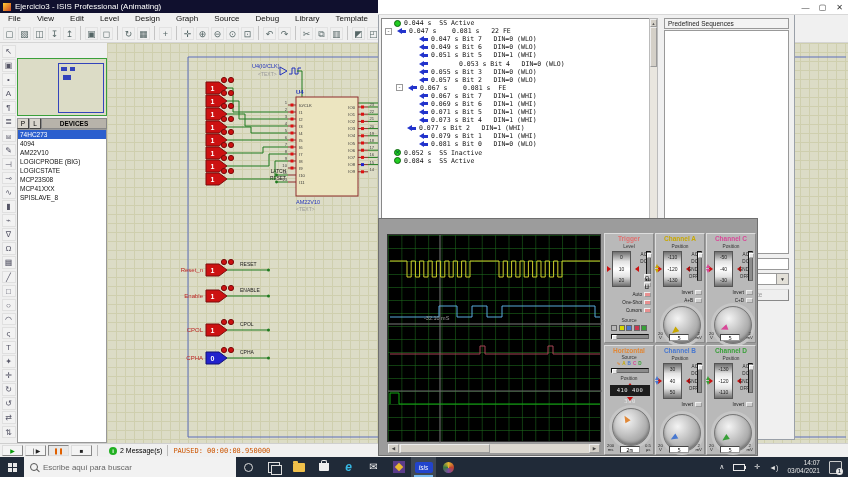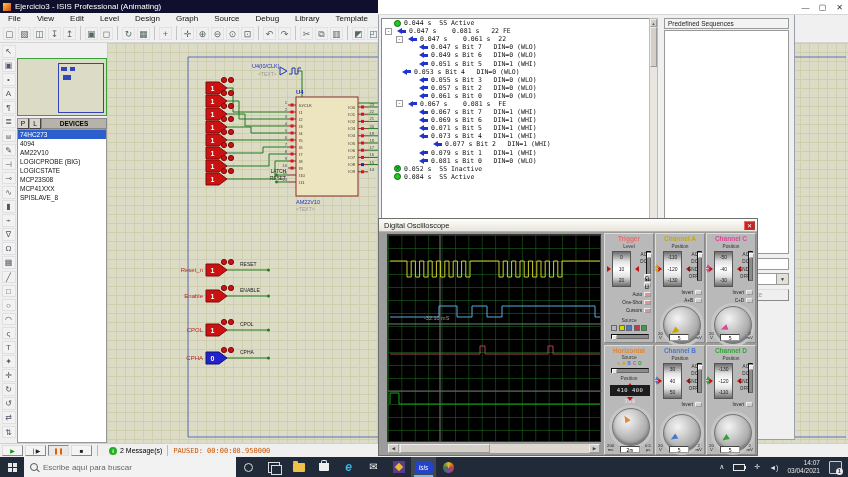--- a/index.html
+++ b/index.html
@@ -500,83 +500,68 @@
           <span class="spi-txt">0.044 s  SS Active</span>
         </div>
         <div class="spi-row" style="padding-left: 3px;">
           <span class="spi-exp">-</span>
           <span class="ic">
             <span class="tri-l"></span>
             <span class="arr-bar" style="background: rgb(34, 51, 204);"></span>
           </span>
           <span class="spi-txt">0.047 s    0.081 s   22 FE</span>
         </div>
+        <div class="spi-row" style="padding-left: 34px;">
+          <span class="ic">
+            <span class="tri-l"></span>
+            <span class="arr-bar" style="background: rgb(34, 51, 204);"></span>
+          </span>
+          <span class="spi-txt">0.047 s Bit 7   DIN=0 (WLO)</span>
+        </div>
+        <div class="spi-row" style="padding-left: 34px;">
+          <span class="ic">
+            <span class="tri-l"></span>
+            <span class="arr-bar" style="background: rgb(34, 51, 204);"></span>
+          </span>
+          <span class="spi-txt">0.049 s Bit 6   DIN=0 (WLO)</span>
+        </div>
+        <div class="spi-row" style="padding-left: 34px;">
+          <span class="ic">
+            <span class="tri-l"></span>
+            <span class="arr-bar" style="background: rgb(34, 51, 204);"></span>
+          </span>
+          <span class="spi-txt">0.051 s Bit 5   DIN=1 (WHI)</span>
+        </div>
+        <div class="spi-row" style="padding-left: 34px; gap: 28px;">
+          <span class="ic">
+            <span class="tri-l"></span>
+            <span class="arr-bar" style="background: rgb(34, 51, 204);"></span>
+          </span>
+          <span class="spi-txt">0.053 s Bit 4   DIN=0 (WLO)</span>
+        </div>
+        <div class="spi-row" style="padding-left: 34px;">
+          <span class="ic">
+            <span class="tri-l"></span>
+            <span class="arr-bar" style="background: rgb(34, 51, 204);"></span>
+          </span>
+          <span class="spi-txt">0.055 s Bit 3   DIN=0 (WLO)</span>
+        </div>
+        <div class="spi-row" style="padding-left: 34px;">
+          <span class="ic">
+            <span class="tri-l"></span>
+            <span class="arr-bar" style="background: rgb(34, 51, 204);"></span>
+          </span>
+          <span class="spi-txt">0.057 s Bit 2   DIN=0 (WLO)</span>
+        </div>
         <div class="spi-row" style="padding-left: 14px;">
           <span class="spi-exp">-</span>
           <span class="ic">
             <span class="tri-l"></span>
             <span class="arr-bar" style="background: rgb(34, 51, 204);"></span>
           </span>
-          <span class="spi-txt">0.047 s    0.061 s  22</span>
-        </div>
-        <div class="spi-row" style="padding-left: 34px;">
-          <span class="ic">
-            <span class="tri-l"></span>
-            <span class="arr-bar" style="background: rgb(34, 51, 204);"></span>
-          </span>
-          <span class="spi-txt">0.047 s Bit 7   DIN=0 (WLO)</span>
-        </div>
-        <div class="spi-row" style="padding-left: 34px;">
-          <span class="ic">
-            <span class="tri-l"></span>
-            <span class="arr-bar" style="background: rgb(34, 51, 204);"></span>
-          </span>
-          <span class="spi-txt">0.049 s Bit 6   DIN=0 (WLO)</span>
-        </div>
-        <div class="spi-row" style="padding-left: 34px;">
-          <span class="ic">
-            <span class="tri-l"></span>
-            <span class="arr-bar" style="background: rgb(34, 51, 204);"></span>
-          </span>
-          <span class="spi-txt">0.051 s Bit 5   DIN=1 (WHI)</span>
-        </div>
-        <div class="spi-row" style="padding-left: 17px;">
-          <span class="ic">
-            <span class="tri-l"></span>
-            <span class="arr-bar" style="background: rgb(34, 51, 204);"></span>
-          </span>
-          <span class="spi-txt">0.053 s Bit 4   DIN=0 (WLO)</span>
-        </div>
-        <div class="spi-row" style="padding-left: 34px;">
-          <span class="ic">
-            <span class="tri-l"></span>
-            <span class="arr-bar" style="background: rgb(34, 51, 204);"></span>
-          </span>
-          <span class="spi-txt">0.055 s Bit 3   DIN=0 (WLO)</span>
-        </div>
-        <div class="spi-row" style="padding-left: 34px;">
-          <span class="ic">
-            <span class="tri-l"></span>
-            <span class="arr-bar" style="background: rgb(34, 51, 204);"></span>
-          </span>
-          <span class="spi-txt">0.057 s Bit 2   DIN=0 (WLO)</span>
-        </div>
-        <div class="spi-row" style="padding-left: 34px;">
-          <span class="ic">
-            <span class="tri-l"></span>
-            <span class="arr-bar" style="background: rgb(34, 51, 204);"></span>
-          </span>
-          <span class="spi-txt">0.061 s Bit 0   DIN=0 (WLO)</span>
-        </div>
-        <div class="spi-row" style="padding-left: 14px;">
-          <span class="spi-exp">-</span>
-          <span class="ic">
-            <span class="tri-l"></span>
-            <span class="arr-bar" style="background: rgb(34, 51, 204);"></span>
-          </span>
           <span class="spi-txt">0.067 s    0.081 s  FE</span>
         </div>
         <div class="spi-row" style="padding-left: 34px;">
           <span class="ic">
             <span class="tri-l"></span>
             <span class="arr-bar" style="background: rgb(34, 51, 204);"></span>
           </span>
           <span class="spi-txt">0.067 s Bit 7   DIN=1 (WHI)</span>
         </div>
         <div class="spi-row" style="padding-left: 34px;">
@@ -593,21 +578,21 @@
           </span>
           <span class="spi-txt">0.071 s Bit 5   DIN=1 (WHI)</span>
         </div>
         <div class="spi-row" style="padding-left: 34px;">
           <span class="ic">
             <span class="tri-l"></span>
             <span class="arr-bar" style="background: rgb(34, 51, 204);"></span>
           </span>
           <span class="spi-txt">0.073 s Bit 4   DIN=1 (WHI)</span>
         </div>
-        <div class="spi-row" style="padding-left: 48px;">
+        <div class="spi-row" style="padding-left: 22px;">
           <span class="ic">
             <span class="tri-l"></span>
             <span class="arr-bar" style="background: rgb(34, 51, 204);"></span>
           </span>
           <span class="spi-txt">0.077 s Bit 2   DIN=1 (WHI)</span>
         </div>
         <div class="spi-row" style="padding-left: 34px;">
           <span class="ic">
             <span class="tri-l"></span>
             <span class="arr-bar" style="background: rgb(34, 51, 204);"></span>
@@ -642,24 +627,20 @@
     <div id="predef-header">Predefined Sequences</div>
     <div id="predef-list"></div>
     <div id="predef-input"></div>
     <div id="predef-combo">
       <div id="combo-arrow">▼</div>
     </div>
     <div id="predef-delete">Delete</div>
   </div>
 
   <div id="scope-window">
-    <div id="scope-titlebar">
-      <span>Digital Oscilloscope</span>
-      <div id="scope-close">✕</div>
-    </div>
     <div id="scope-display">
       <svg id="wave-svg" width="214" height="208">
         <line x1="52" y1="0" x2="52" y2="208" stroke="#7a7a7a" stroke-width="1"></line>
         <line x1="0" y1="89" x2="214" y2="89" stroke="#7a7a7a" stroke-width="1"></line>
         <line x1="0" y1="156" x2="214" y2="156" stroke="#6a6a6a" stroke-width="1"></line>
         <path id="wave-a" fill="none" stroke="#cfcf2a" stroke-width="1" d="M2 26 H19 V42 h4.2 V26 h4.2 V42 h4.2 V26 h4.2 V42 h4.2 V26 h4.2 V42 h4.2 V26 h4.2 V42 h4.2 V26 h4.2 V42 h4.2 V26 h4.2 V42 h4.2 V26 h4.2 V42 h4.2 V26 h4.2 H111 V42 h4.2 V26 h4.2 V42 h4.2 V26 h4.2 V42 h4.2 V26 h4.2 V42 h4.2 V26 h4.2 V42 h4.2 V26 h4.2 V42 h4.2 V26 h4.2 V42 h4.2 V26 h4.2 V42 h4.2 V26 h4.2 H212"></path>
         <path d="M2 82 H51 V71 H69 V82 H84 V71 H99 V82 H114 V71 H207 V82 H212" fill="none" stroke="#58aadc" stroke-width="1"></path>
         <path d="M2 119 H92 V111 H97 V119 H160 V111 H165 V119 H212" fill="none" stroke="#a84455" stroke-width="1"></path>
         <path d="M2 169 V158 H11 V169 H212" fill="none" stroke="#11aa11" stroke-width="1"></path>
       </svg>

